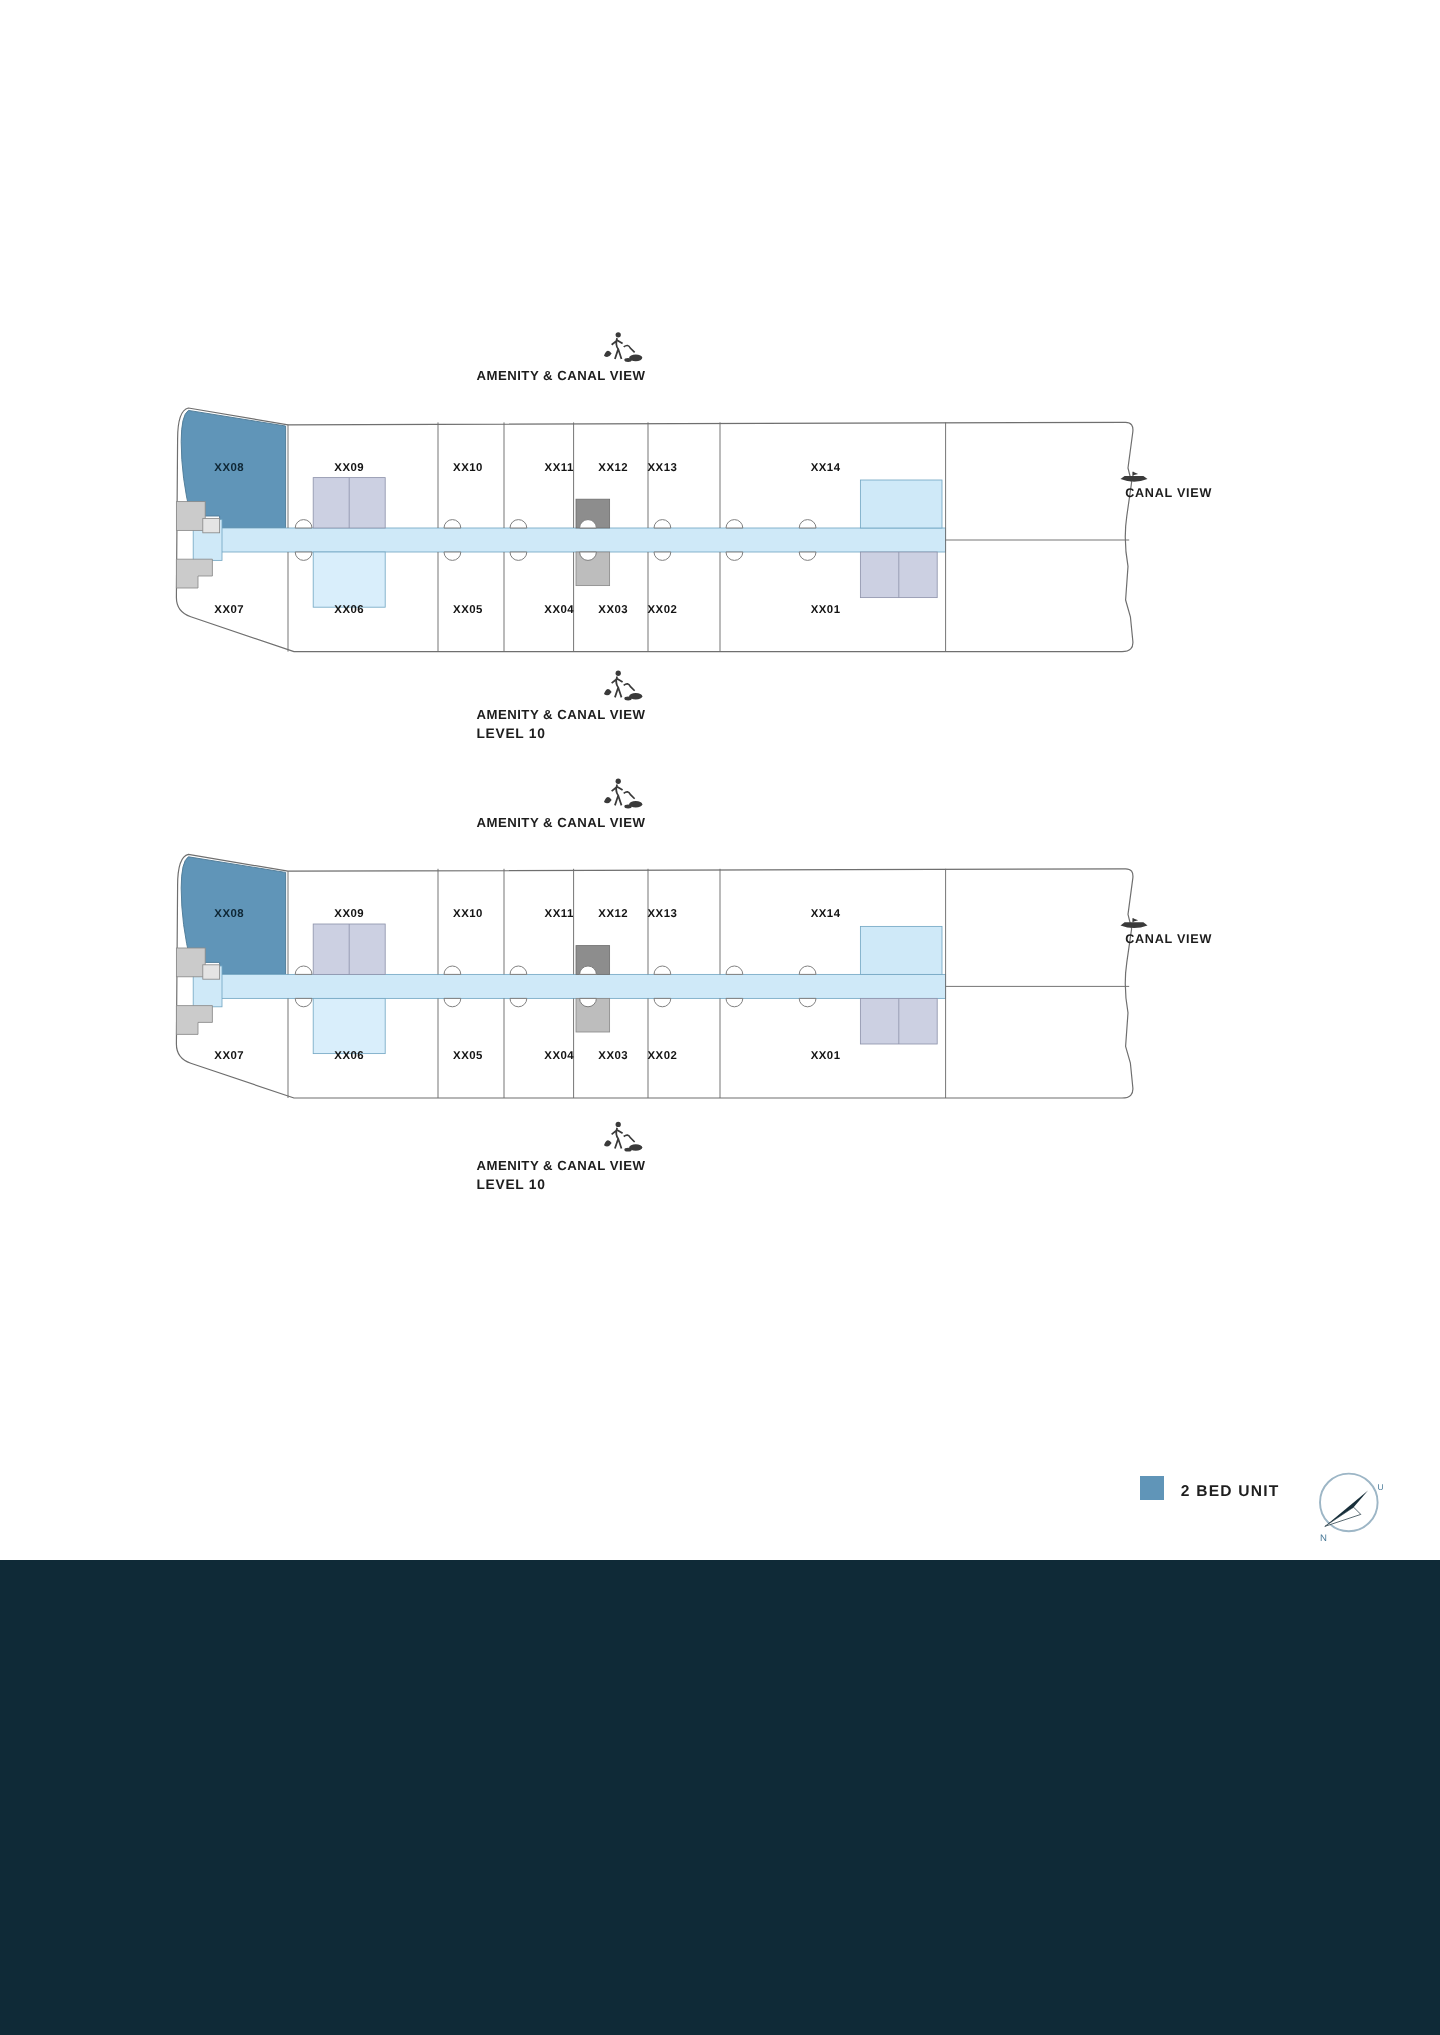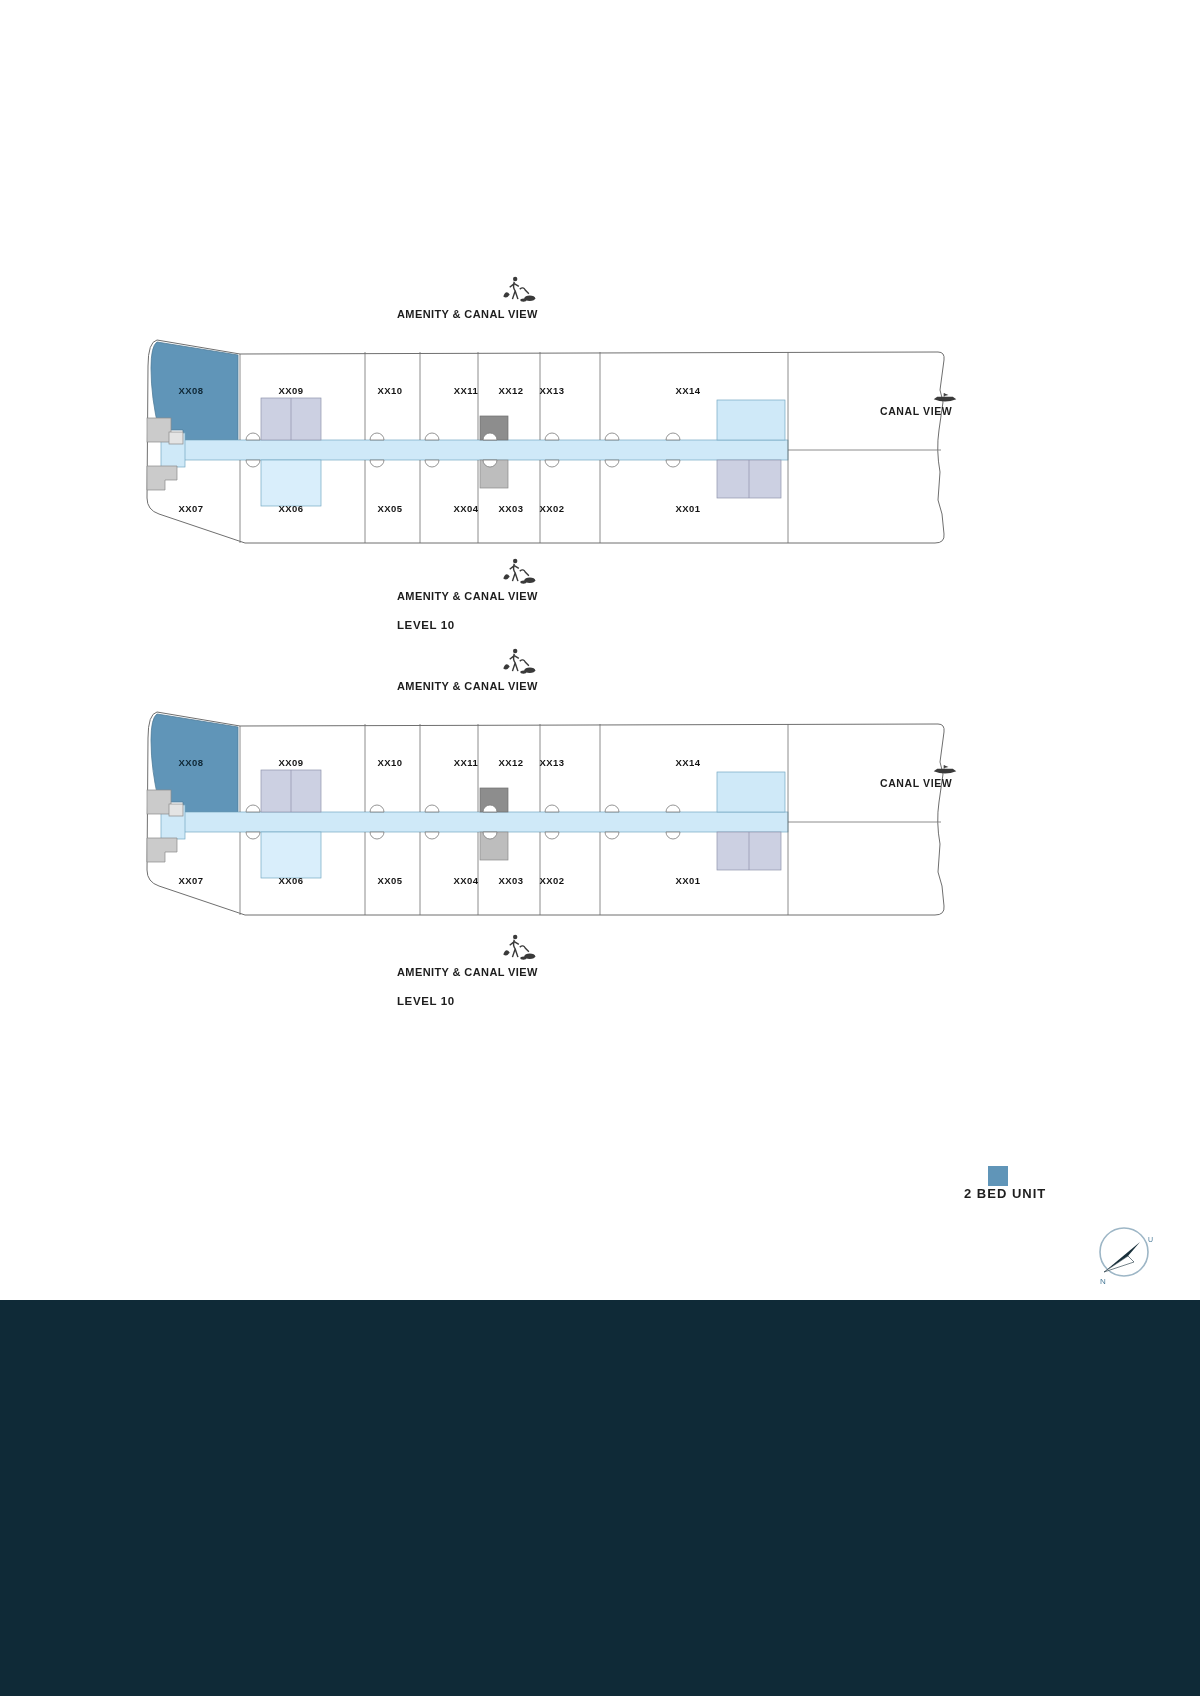--- a/index.html
+++ b/index.html
@@ -5,38 +5,38 @@
   html,body{margin:0;padding:0;}
   body{
     width:1200px;height:1696px;position:relative;overflow:hidden;
     background:#ffffff;font-family:"Liberation Sans",sans-serif;
   }
 
   
   .view-block{position:absolute;width:240px;}
   .am-icon{width:42px;height:32px;display:block;margin:0 auto 2px auto;}
   .view-text{font-weight:bold;font-size:11px;letter-spacing:.4px;color:#1d1d1d;}
-  .level-text{font-weight:bold;font-size:11.5px;letter-spacing:.6px;color:#1d1d1d;margin-top:17px;}
+  .level-text{font-weight:bold;font-size:11.5px;letter-spacing:.6px;color:#1d1d1d;margin-top:4px;}
 
   .plan{position:absolute;left:143px;width:815px;height:220px;}
   .plan svg.plan-svg{position:absolute;left:0;top:0;width:815px;height:220px;}
   .unit-label{
     position:absolute;transform:translate(-50%,-50%);
     font-weight:bold;font-size:9.5px;letter-spacing:.4px;color:#141414;white-space:nowrap;text-align:right;
   }
   .unit-label.hl{color:#0e2634;}
   .rowt{top:52px;} .rowb{top:170px;}
   .c1{left:48px}.c2{left:148px}.c3{left:247px}.c4{left:323px}.c5{left:368px}.c6{left:409px}.c7{left:545px}
 
-  .canal-block{position:absolute;width:130px;text-align:left;}
+  .canal-block{position:absolute;width:130px;text-align:right;}
   .boat-icon{width:26px;height:11px;display:block;margin:0 auto 2px auto;}
   .canal-text{font-weight:bold;font-size:10.5px;letter-spacing:.6px;color:#1d1d1d;}
 
   
-  .legend{position:absolute;left:950px;top:1166px;display:flex;align-items:center;flex-direction:column;}
+  .legend{position:absolute;left:950px;top:1230px;display:flex;align-items:flex-end;}
   .legend-swatch{width:20px;height:20px;background:#6095b8;}
   .legend-text{margin-left:14px;font-weight:bold;font-size:13px;letter-spacing:1px;color:#1e1e1e;}
   .compass{position:absolute;left:1092px;top:1222px;width:64px;height:72px;}
 
   
   .footer{position:absolute;left:0;top:1300px;width:1200px;height:396px;background:#0f2a37;}
 </style>
 </head>
 <body>
 

